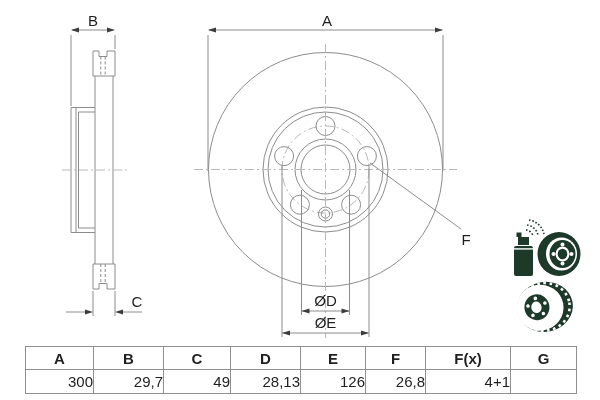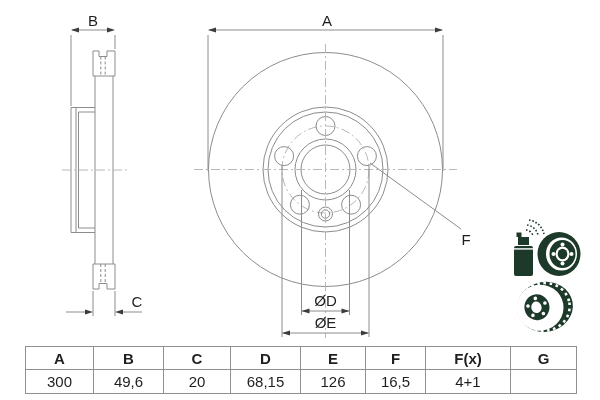--- a/index.html
+++ b/index.html
@@ -18,21 +18,21 @@
   }
   table.spec {
     position:absolute; left:25px; top:346px; width:551px;
     border-collapse:collapse; table-layout:fixed;
   }
   table.spec td {
     border:1px solid #8f8f8f; text-align:center; vertical-align:middle;
     padding:0; font-size:15px; color:#1f1f1f; overflow:hidden; white-space:nowrap;
   }
   table.spec tr.hdr td { font-weight:bold; height:22px; }
-  table.spec tr.val td { height:23px; }
+  table.spec tr.val td { height:23px;text-align:right; }
 </style>
 </head>
 <body>
 
 <svg class="drawing" width="600" height="400" viewBox="0 0 600 400">
 
   <g class="ln">
 
     <line x1="72" y1="30" x2="113" y2="30"></line>
     <polygon class="ah" points="71,30 79,27.4 79,32.6"></polygon>
@@ -177,22 +177,22 @@
     <td>B</td>
     <td>C</td>
     <td>D</td>
     <td>E</td>
     <td>F</td>
     <td>F(x)</td>
     <td>G</td>
   </tr>
   <tr class="val">
     <td>300</td>
-    <td>49,6</td>
-    <td>20</td>
-    <td>68,15</td>
+    <td>29,7</td>
+    <td>49</td>
+    <td>28,13</td>
     <td>126</td>
-    <td>16,5</td>
+    <td>26,8</td>
     <td>4+1</td>
     <td></td>
   </tr>
 </tbody>
   </table>
 
 </body></html>

